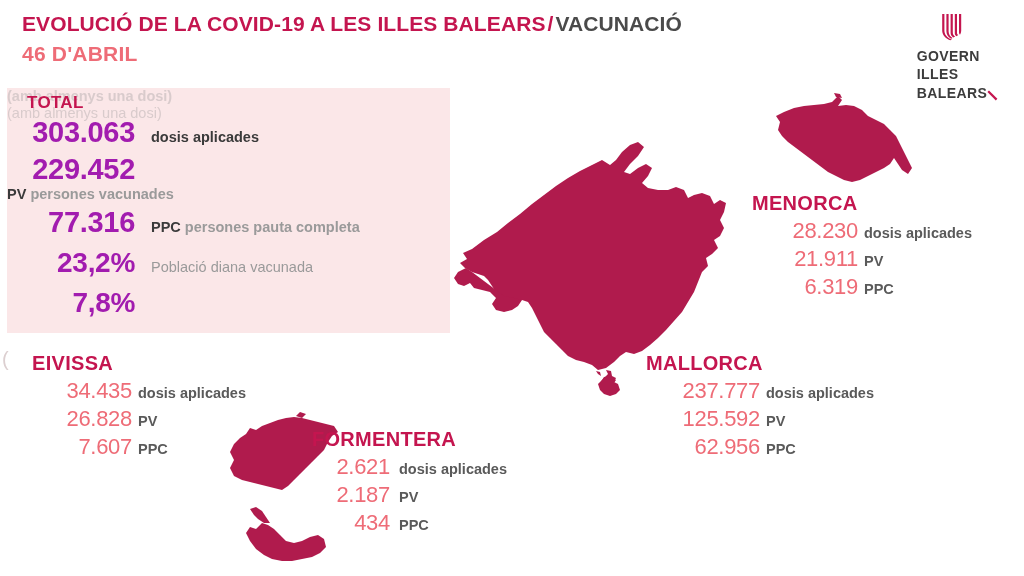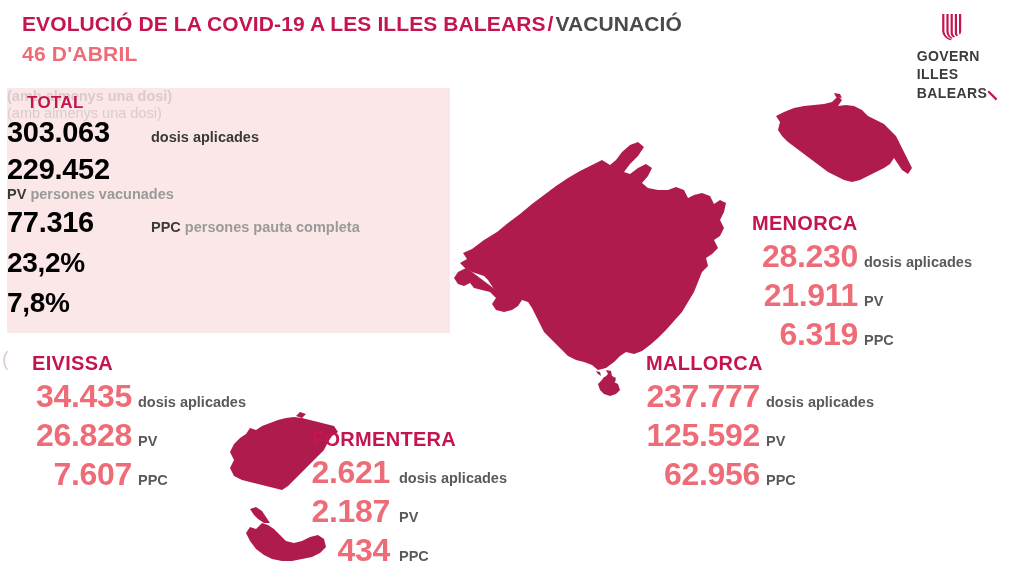--- a/index.html
+++ b/index.html
@@ -43,22 +43,22 @@
   #total-panel {
     position:absolute; left:7px; top:88px; width:443px; height:245px;
     background:#FBE7E8;
   }
   #total-label {
     position:absolute; left:20px; top:5px;
     font-size:17px; font-weight:bold; color:#C4154F; letter-spacing:.3px;
   }
   .trow { position:absolute; display:flex; align-items:baseline; }
   .tnum {
-    color:#000000; font-weight:bold; font-size:29px;
-    letter-spacing:-.3px;
+    color:#a21caf; font-weight:bold; font-size:29px;
+    text-align:right; letter-spacing:-.3px;
   }
   .tlbl { font-size:14.5px; line-height:1.15; }
   .tlbl .strong { color:#3A3A3A; font-weight:bold; }
   .tlbl .mid    { color:#9A9A9A; font-weight:bold; }
   .tlbl .faint  { color:#D9CBCC; font-weight:bold; }
   .tlbl .plain  { color:#9A9A9A; font-weight:normal; }
   .tlbl .plain-f{ color:#D9CBCC; font-weight:normal; }
 
   #trow-1 { left:0;  top:28px;  width:420px; }
   #trow-2 { left:0;  top:65px;  width:420px;flex-direction:column; }
@@ -87,26 +87,26 @@
   #map-cabrera    { left:596px; top:370px;  width:28px;  height:32px; }
 
   
   .island { position:absolute; }
   .isl-name {
     font-size:20px; font-weight:bold; color:#C4154F; letter-spacing:.3px;
     white-space:nowrap;
   }
   .isl-row { display:flex; align-items:baseline; white-space:nowrap; }
   .isl-num {
-    color:#EE6C77; font-weight:bold; font-size:32px; text-align:right;
+    color:#EE6C77; font-weight:normal; font-size:22px; text-align:right;
     letter-spacing:-.3px;
   }
   .isl-lbl { font-size:14.5px; font-weight:bold; color:#5A5A5A; margin-left:6px; }
 
-  #isl-menorca { left:748px; top:192px;margin-top:20px; }
+  #isl-menorca { left:748px; top:192px; }
   #isl-menorca .isl-name { margin-left:4px; }
   #isl-menorca .isl-num  { width:110px; }
 
   #isl-mallorca { left:632px; top:352px; }
   #isl-mallorca .isl-name { margin-left:14px; }
   #isl-mallorca .isl-num  { width:128px; }
 
   #isl-eivissa { left:22px; top:352px; }
   #isl-eivissa .isl-name { margin-left:10px; }
   #isl-eivissa .isl-num  { width:110px; }
@@ -164,20 +164,21 @@
   </div>
   <div class="tlbl" id="trow-2b"><span class="faint">(amb almenys una dosi)</span></div>
 
   <div class="trow" id="trow-3">
     <span class="tnum">77.316</span>
     <span class="tlbl"><span class="strong">PPC</span> <span class="mid">persones pauta completa</span></span>
   </div>
 
   <div class="trow" id="trow-4">
     <span class="tnum">23,2%</span>
+    <span class="tlbl"><span class="plain">Població diana vacunada</span></span>
   </div>
   <div class="tlbl" id="trow-4b"><span class="plain-f">(amb almenys una dosi)</span></div>
 
   <div class="trow" id="trow-5">
     <span class="tnum">7,8%</span>
   </div>
 </div>
 
 <div class="paren-deco">(</div>
 

